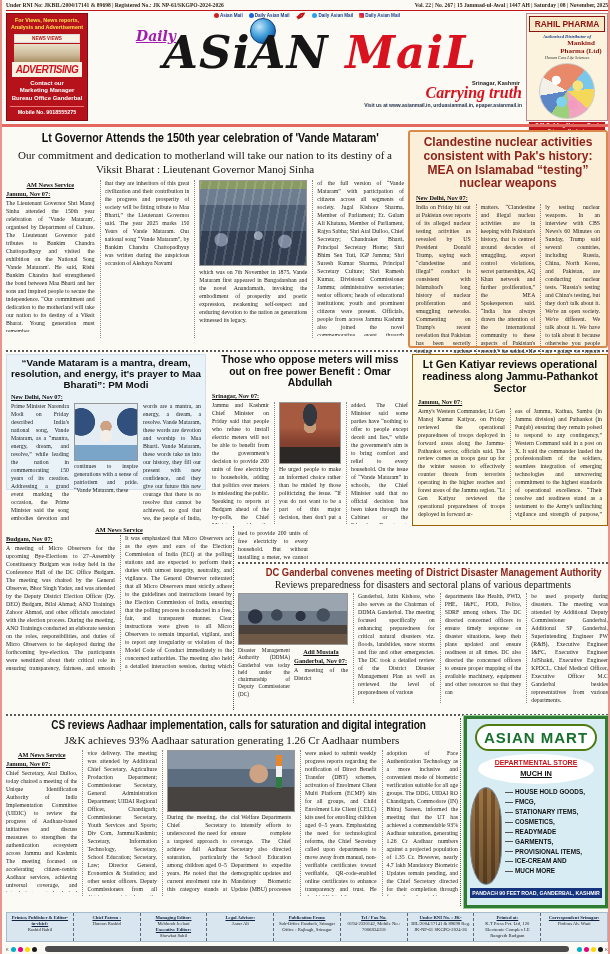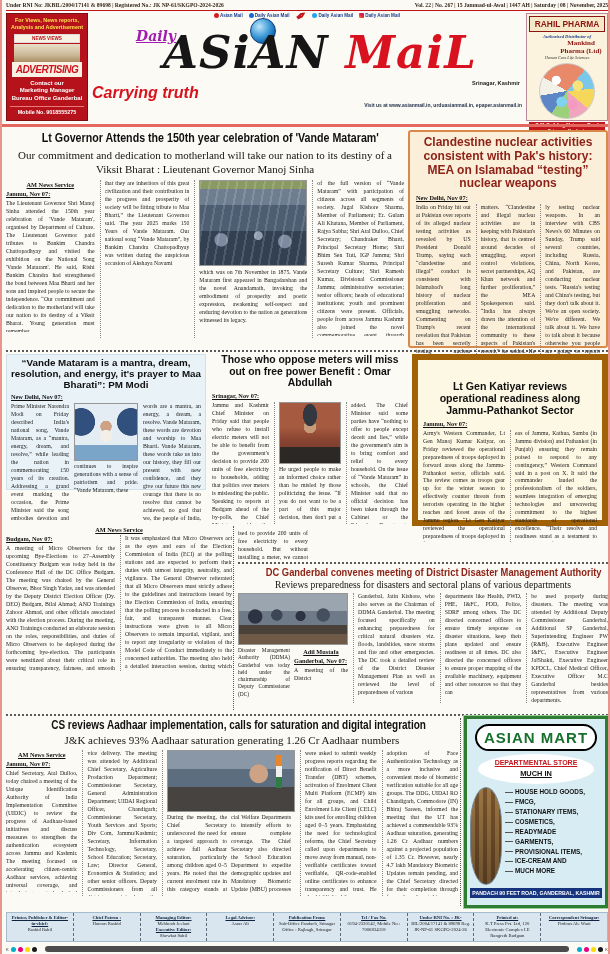--- a/index.html
+++ b/index.html
@@ -22,21 +22,21 @@
            border-bottom:1.5px solid var(--accent,#c3161c);padding-bottom:2px;}
   
   .socialrow{display:flex;justify-content:center;gap:6px;align-items:center;font:bold 4.6px "Liberation Sans",sans-serif;color:#1a3d8f;}
   .ic{width:5px;height:5px;border-radius:50%;display:inline-block;vertical-align:middle;margin-right:1px;}
   .ic-yt{background:#d0231f;} .ic-fb{background:#1869d6;} .ic-tw{background:#2aa3e8;}
   .ic-ig{background:linear-gradient(45deg,#f09433,#dc2743,#bc1888);border-radius:1px;}
   .pen{color:#c3161c;font-size:13px;transform:rotate(-35deg);display:inline-block;line-height:0;}
   .mast-title{font-family:"DejaVu Serif",serif;font-weight:bold;font-style:italic;font-size:45px;letter-spacing:1px;line-height:1;}
   .globe{width:26px;height:26px;border-radius:50%;border:1px solid #0a3d7a;
          background:radial-gradient(circle at 35% 32%,#bfe6fa,#3f9bd8 45%,#1160a8 75%,#0a3d7a);}
-  .tagline{font-family:Liberation Sans, sans-serif;font-style:italic;font-weight:bold;font-size:16px;color:var(--masthead-red,#d8121e);text-align:left;}
+  .tagline{font-family:Liberation Serif, serif;font-style:italic;font-weight:bold;font-size:16px;color:var(--masthead-red,#d8121e);text-align:right;}
   .visit{font:bold 5px "Liberation Sans",sans-serif;color:#23324d;text-align:right;}
   
   .adL{background:var(--ad-red,#b5121b);border:1px solid #7e0d13;color:#fff;text-align:center;padding:3px;}
   .adL .top{color:#ffe34d;font:bold 5.4px "Liberation Sans",sans-serif;line-height:1.25;}
   .adL .news{background:#f7f2e4;color:#b5121b;font:bold 4.6px "Liberation Sans",sans-serif;margin:3px 4px 1px;padding:1px 0;border:1px solid #ddd;}
   .adL .mini{height:18px;margin:0 4px;background:linear-gradient(180deg,#e8dfc8,#cbb998 60%,#a98f62);}
   .adL .big{background:#f7f2e4;color:#cf1420;font:bold italic 10px "Liberation Sans",sans-serif;margin:0 2px 3px;padding:2px 0;letter-spacing:-0.5px;}
   .adL .w{font:bold 6px "Liberation Sans",sans-serif;line-height:1.3;}
   .adL .mob{font:bold 5.4px "Liberation Sans",sans-serif;margin-top:3px;border-top:1px solid #e77;padding-top:2px;}
   
@@ -48,21 +48,21 @@
   .pills{width:54px;height:54px;border-radius:50%;margin:3px auto;border:1px solid #ccc;
          background:radial-gradient(circle at 30% 30%,#fff 0 8%,transparent 9%),radial-gradient(circle at 70% 40%,#f8e27a 0 10%,transparent 11%),
          radial-gradient(circle at 40% 70%,#7fd3f0 0 10%,transparent 11%),radial-gradient(circle at 60% 75%,#f49ac1 0 9%,transparent 10%),
          conic-gradient(#e88a6a 0 40deg,#79c8ec 40deg 85deg,#f5d85a 85deg 130deg,#f2a3bd 130deg 175deg,#9cd17c 175deg 215deg,#5d86c6 215deg 260deg,#f3f0e8 260deg 300deg,#e88a6a 300deg 360deg);}
   .adR .band{background:#c3161c;color:#fff;font:bold 4.6px "Liberation Sans",sans-serif;padding:1px 0;line-height:1.3;}
   .adR .mob{background:#8c1410;color:#ffd;font:bold 4.2px "Liberation Sans",sans-serif;padding:1px 0;margin-top:1px;}
   
   .boxN{background:var(--cream-box,#fcefda);border:2px solid var(--cream-border,#d98a4a);border-radius:3px;padding:4px 6px;}
   .hlN{font-family:"Liberation Sans",sans-serif;font-weight:700;color:var(--maroon,#8d2318);text-align:center;font-size:12px;line-height:1.15;}
   .boxM{background:var(--blue-box,#e8f2f7);border:1px solid #cfe0ea;padding:3px 4px;}
-  .boxK{background:var(--yellow-box,#fdf8e4);border:6px solid #a16207;padding:21px 5px;}
+  .boxK{background:var(--yellow-box,#fdf8e4);border:1px solid #a16207;padding:4px 5px;}
   .hlMaroon{font-family:"Liberation Sans",sans-serif;font-weight:700;color:var(--maroon,#8d2318);text-align:center;}
   
   .ph-crowd{background:
      repeating-linear-gradient(100deg,rgba(255,255,255,.14) 0 2px,transparent 2px 9px),
      radial-gradient(circle at 20% 70%,#7d8aa0 0 6%,transparent 7%),radial-gradient(circle at 55% 65%,#93a0b2 0 5%,transparent 6%),
      radial-gradient(circle at 80% 72%,#7d8aa0 0 6%,transparent 7%),
      linear-gradient(180deg,#8a9a63 0 10%,#6e7e90 10% 28%,#4d5d72 28% 60%,#333f52 60% 100%);}
   .ph-modi{background:
      linear-gradient(0deg,#7aa4c8 0 26%,transparent 26%),
      radial-gradient(circle at 50% 57%,#f3efe8 0 13%,transparent 14%),
@@ -80,21 +80,21 @@
      radial-gradient(circle at 57% 44%,#2c3442 0 7%,transparent 8%),radial-gradient(circle at 78% 42%,#454f5e 0 7%,transparent 8%),
      linear-gradient(180deg,#9aa5b0 0 35%,#6f7a88 35% 62%,#4a423a 62% 80%,#6e5a46 80% 100%);}
   .ph-cs{background-image:
      linear-gradient(180deg,#e8862c 0 33%,#efefef 33% 66%,#2f7d44 66% 100%),
      radial-gradient(circle at 72% 38%,#cda285 0 9%,transparent 10%),
      linear-gradient(180deg,#8a97a6 0 30%,#5d6d80 30% 60%,#474340 60% 100%);
      background-size:6px 55%,100% 100%,100% 100%;background-position:90% 15%,0 0,0 0;background-repeat:no-repeat;}
   .caption{font:5.4px/1.35 "Liberation Serif",serif;text-align:justify;color:#222;}
   
   .mart{background:var(--mart-bg,#d8ecf3);border:3px solid #2e7d32;outline:1px solid #9c9;padding:3px;text-align:center;}
-  .mart .pill{margin:2px auto 3px;width:118px;background:#fff;border:2px solid #000000;border-radius:14px;
+  .mart .pill{margin:2px auto 3px;width:118px;background:#fff;border:2px solid #4d7c0f;border-radius:14px;
               font:bold 15px "Liberation Sans",sans-serif;color:var(--mart-green,#17702c);letter-spacing:1px;padding:3px 0;}
   .mart .oval{margin:2px auto;width:116px;background:#fff;border-radius:50%;padding:5px 0 6px;}
   .mart .dep{color:#c3161c;font:bold 7px "Liberation Sans",sans-serif;text-decoration:underline;}
   .mart .deals{color:#111;font:bold 7.4px "Liberation Sans",sans-serif;text-decoration:underline;margin-top:3px;}
   .mart .list{display:flex;text-align:left;margin-top:3px;gap:3px;}
   .aisle{width:30px;height:96px;border-radius:50%/38%;border:1px solid #789;
          background:repeating-linear-gradient(90deg,#b5884f 0 4px,#8a5f33 4px 8px),linear-gradient(180deg,#ddd,#999);background-blend-mode:multiply;}
   .mi{font:bold 6.4px/1.55 "Liberation Sans",sans-serif;color:#111;}
   .mi span.d{display:inline-block;width:8px;border-top:1px solid #555;vertical-align:middle;margin-right:2px;}
   .mart .band{background:var(--mart-navy,#16347e);color:#fff;font:bold 5.2px "Liberation Sans",sans-serif;padding:2px 1px;margin-top:3px;}

